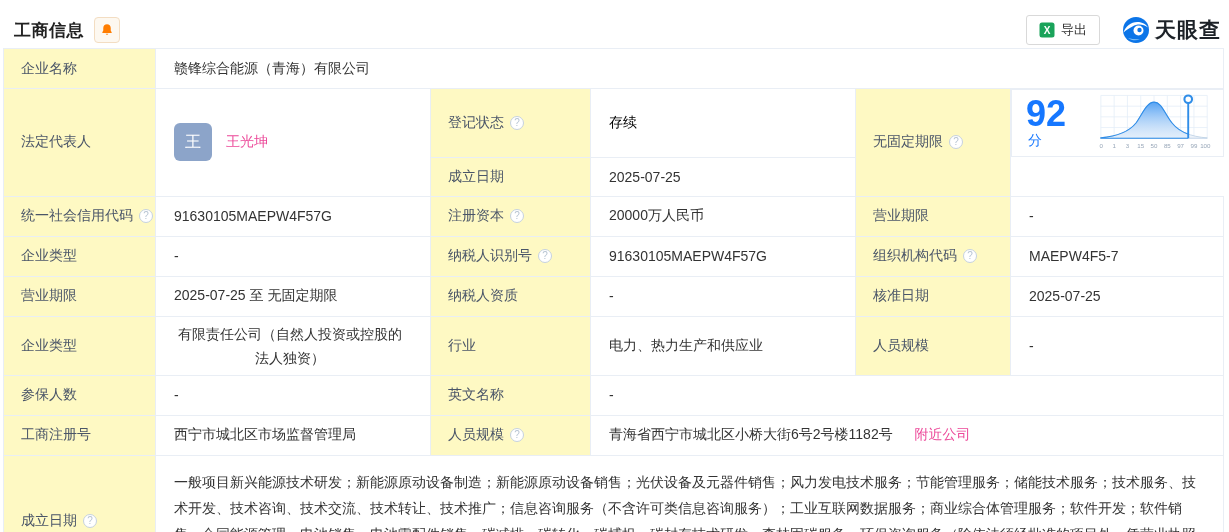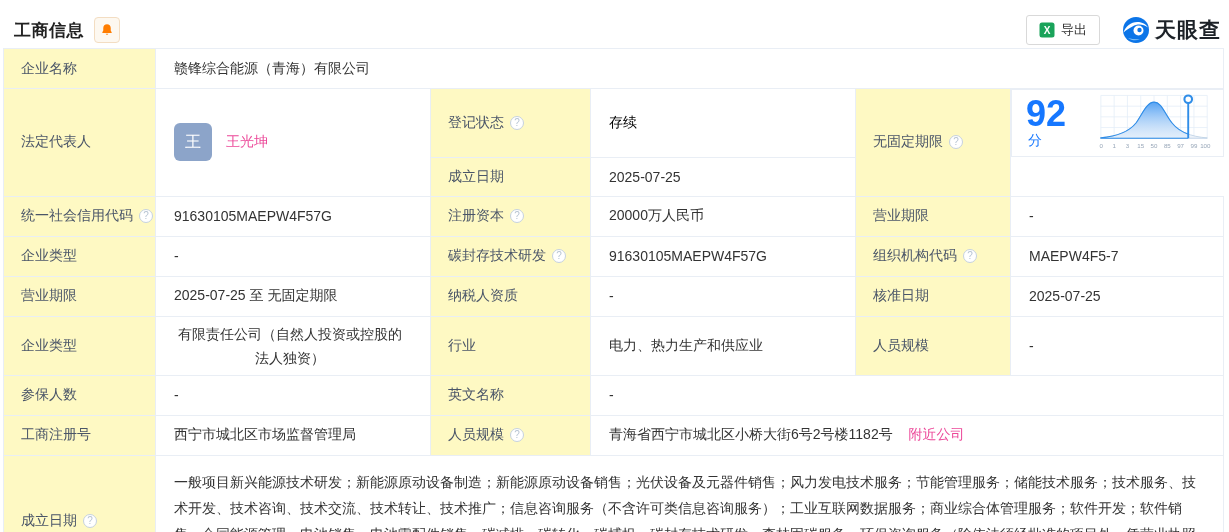--- a/index.html
+++ b/index.html
@@ -188,21 +188,21 @@
       </td>
       <td>20000万人民币</td>
       <td class="lb">营业期限</td>
       <td>-</td>
     </tr>
 
     <tr class="r40">
       <td class="lb">企业类型</td>
       <td>-</td>
       <td class="lb">
-        <span>碳封存技术研发</span><span class="help"></span>
+        <span>纳税人识别号</span><span class="help"></span>
       </td>
       <td>91630105MAEPW4F57G</td>
       <td class="lb">
         <span>组织机构代码</span><span class="help"></span>
       </td>
       <td>MAEPW4F5-7</td>
     </tr>
 
     <tr class="r40">
       <td class="lb">营业期限</td>
@@ -232,21 +232,21 @@
     </tr>
 
     <tr class="r40">
       <td class="lb">工商注册号</td>
       <td>西宁市城北区市场监督管理局</td>
       <td class="lb">
         <span>人员规模</span><span class="help"></span>
       </td>
       <td colspan="3">
         <span>青海省西宁市城北区小桥大街6号2号楼1182号</span>
-        <a class="link" style="margin-left:12px">附近公司</a>
+        <a class="link" style="margin-left:18px">附近公司</a>
       </td>
     </tr>
 
     <tr class="r110">
       <td class="lb">
         <span>成立日期</span><span class="help"></span>
       </td>
       <td colspan="5" class="scope-td">
         <span class="scope-text">一般项目新兴能源技术研发；新能源原动设备制造；新能源原动设备销售；光伏设备及元器件销售；风力发电技术服务；节能管理服务；储能技术服务；技术服务、技术开发、技术咨询、技术交流、技术转让、技术推广；信息咨询服务（不含许可类信息咨询服务）；工业互联网数据服务；商业综合体管理服务；软件开发；软件销售；合同能源管理；电池销售；电池零配件销售；碳减排、碳转化、碳捕捉、碳封存技术研发；森林固碳服务；环保咨询服务（除依法须经批准的项目外，凭营业执照依法自主开展经营活动）。</span>
       </td>

